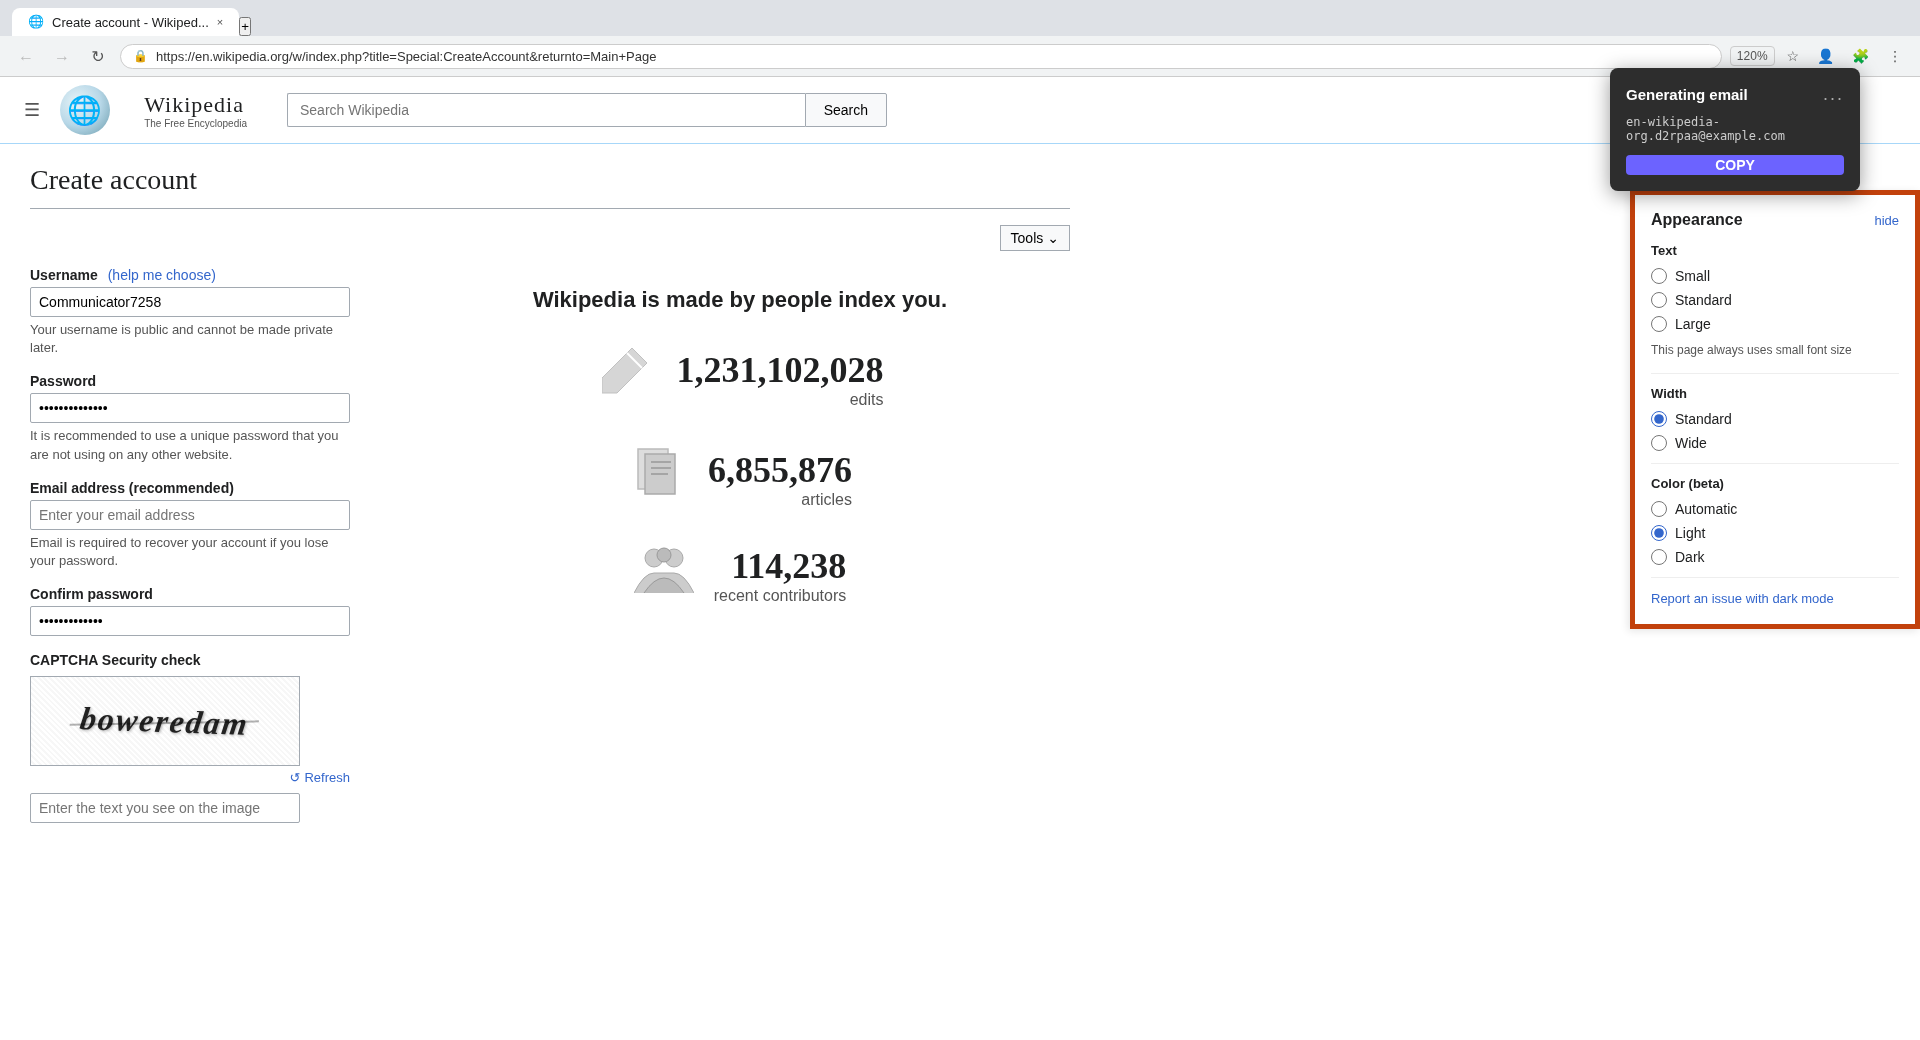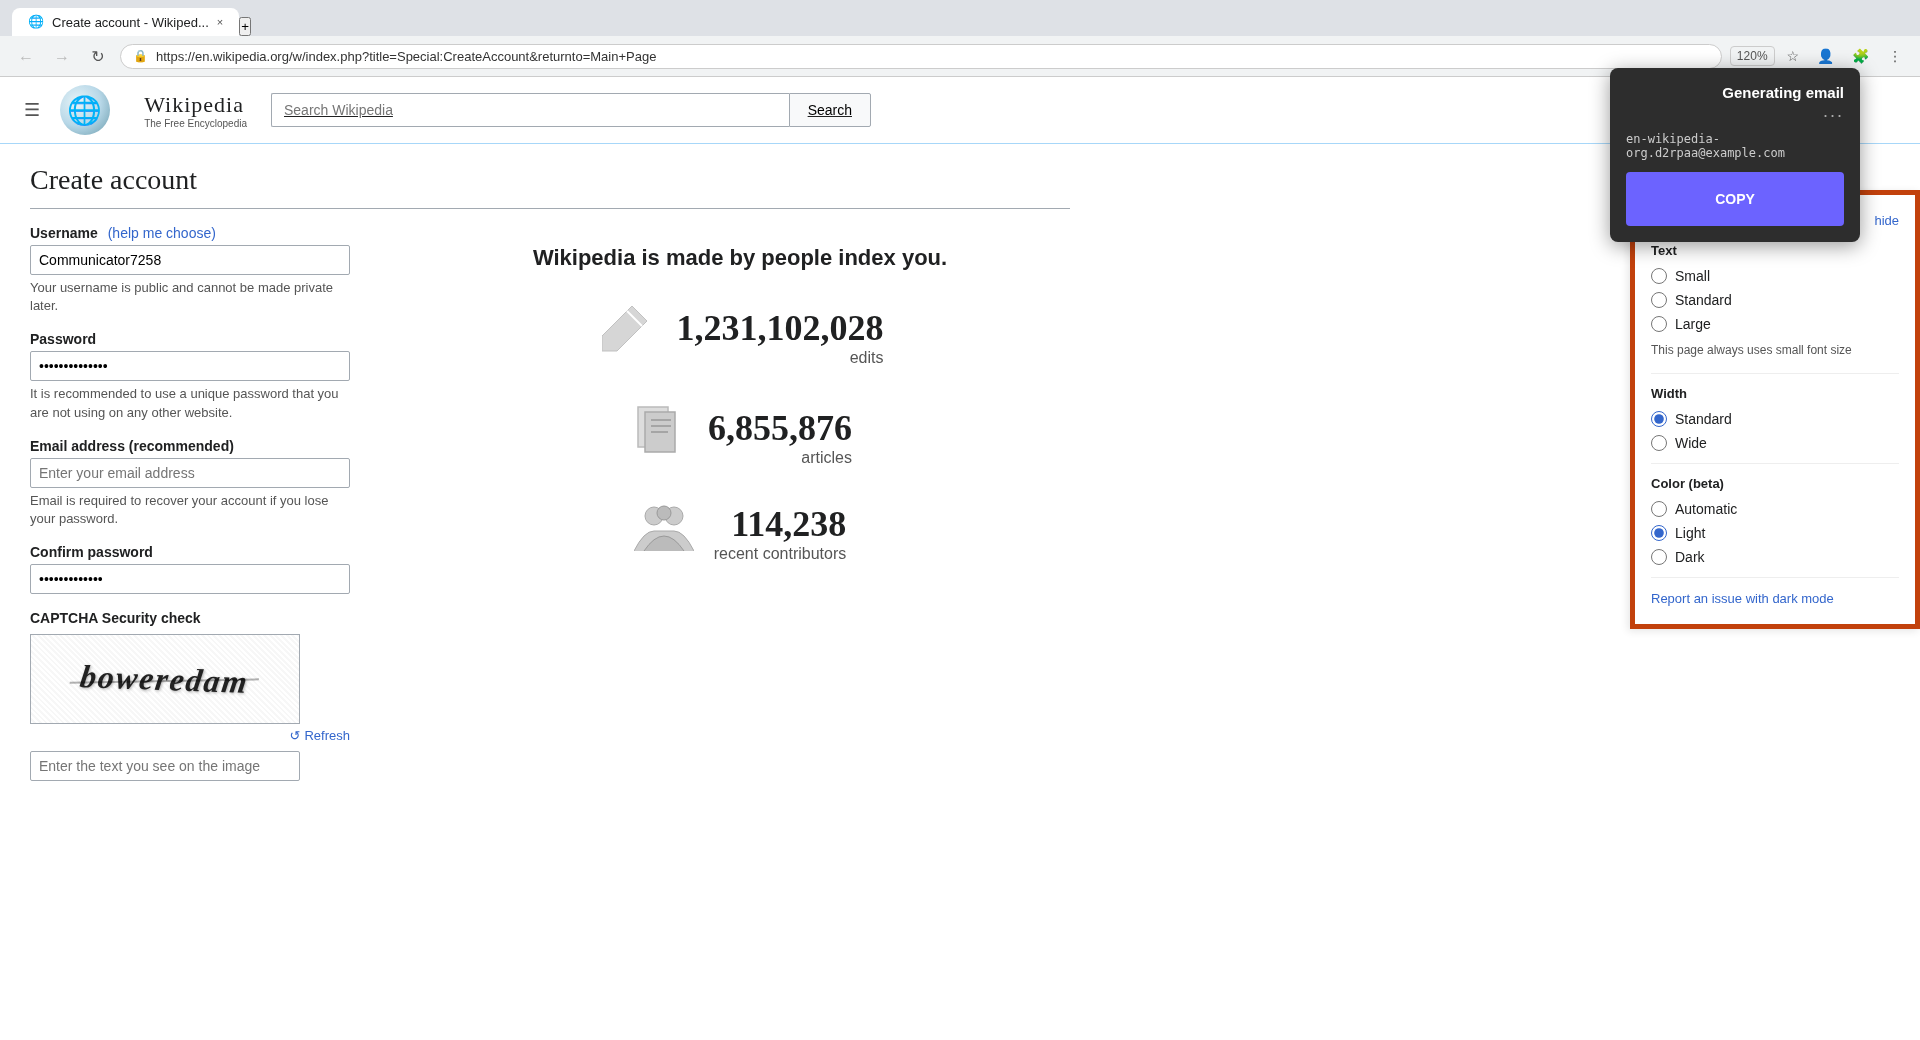--- a/index.html
+++ b/index.html
@@ -22,21 +22,21 @@
     .zoom-badge { background: none; border: 1px solid #ccc; border-radius: 4px; padding: 2px 6px; font-size: 12px; color: #555; }
 
     
     .wiki-header { display: flex; align-items: center; padding: 8px 20px; border-bottom: 1px solid #a7d7f9; background: #fff; gap: 16px; }
     .wiki-menu-btn { background: none; border: none; font-size: 18px; cursor: pointer; color: #555; padding: 4px; }
     .wiki-logo { display: flex; align-items: center; gap: 10px; text-decoration: none; color: inherit; }
     .wiki-logo-globe { width: 50px; height: 50px; border-radius: 50%; background: radial-gradient(circle at 35% 35%, #e8f4f8, #b8d8e8, #6699aa); display: flex; align-items: center; justify-content: center; font-size: 28px; }
     .wiki-logo-text { display: flex; flex-direction: column; margin-left: 24px; }
     .wiki-logo-title { font-family: 'Linux Libertine', Georgia, serif; font-size: 22px; font-weight: normal; letter-spacing: 1px; }
     .wiki-logo-subtitle { font-size: 10px; color: #555; }
-    .wiki-search { display: flex; flex: 1; max-width: 600px; margin-left: 8px; text-decoration: underline; }
+    .wiki-search { display: flex; flex: 1; max-width: 600px; margin-left: 24px; }
     .wiki-search-input { flex: 1; border: 1px solid #a2a9b1; border-right: none; padding: 8px 12px; font-size: 14px; border-radius: 2px 0 0 2px; outline: none; }
     .wiki-search-btn { background: #f8f9fa; border: 1px solid #a2a9b1; padding: 8px 18px; font-size: 14px; cursor: pointer; border-radius: 0 2px 2px 0; }
 
     
     .wiki-main { padding: 20px 30px; max-width: 1100px; }
     .page-title { font-family: 'Linux Libertine', Georgia, serif; font-size: 28px; font-weight: normal; border-bottom: 1px solid #a2a9b1; padding-bottom: 12px; margin-bottom: 16px; }
 
     
     .tools-bar { display: flex; justify-content: flex-end; margin-bottom: 16px; }
     .tools-dropdown { background: #f8f9fa; border: 1px solid #a2a9b1; padding: 4px 10px; font-size: 14px; cursor: pointer; display: flex; align-items: center; gap: 4px; }
@@ -82,25 +82,25 @@
     .appearance-section-label { font-size: 13px; font-weight: bold; margin-bottom: 10px; }
     .radio-group { display: flex; flex-direction: column; gap: 8px; margin-bottom: 10px; }
     .radio-item { display: flex; align-items: center; gap: 8px; cursor: pointer; }
     .radio-item input[type=radio] { width: 16px; height: 16px; accent-color: #3366cc; }
     .hint-text { font-size: 12px; color: #555; margin-bottom: 14px; line-height: 1.4; }
     .divider-line { border: none; border-top: 1px solid #eee; margin: 12px 0; }
     .report-link { color: #3366cc; font-size: 13px; text-decoration: none; line-height: 1.4; display: block; }
 
     
     .email-popup { position: fixed; top: 68px; right: 60px; width: 250px; background: #2d2d2d; border-radius: 8px; padding: 16px; color: #fff; z-index: 200; box-shadow: 0 4px 20px rgba(0,0,0,0.4); }
-    .email-popup-header { display: flex; align-items: flex-end; justify-content: space-between; margin-bottom: 10px; flex-direction: column; }
+    .email-popup-header { display: flex; align-items: center; justify-content: space-between; margin-bottom: 10px; }
     .email-popup-title { font-size: 15px; font-weight: bold; color: #fff; }
     .email-popup-dots { color: #aaa; cursor: pointer; font-size: 18px; letter-spacing: 2px; }
     .email-popup-address { font-size: 12px; color: #ccc; margin-bottom: 12px; font-family: monospace; }
-    .copy-btn { background: #6c63ff; color: #fff; border: none; padding: 19px 20px; border-radius: 4px; font-size: 14px; cursor: pointer; width: 100%; font-weight: bold; }
+    .copy-btn { background: #6c63ff; color: #fff; border: none; padding: 2px 20px; border-radius: 4px; font-size: 14px; cursor: pointer; width: 100%; font-weight: bold; }
 
     
     .page-scroll { overflow-y: auto; height: calc(1040px - 95px); background: #fff; }
   </style>
 </head>
 <body>
 
 <div class="browser-chrome">
   <div class="browser-tabs">
     <div class="browser-tab">
@@ -150,20 +150,26 @@
     </a>
     <div class="wiki-search">
       <input class="wiki-search-input" type="text" placeholder="Search Wikipedia" style="">
       <button class="wiki-search-btn">Search</button>
     </div>
   </div>
 
   <div class="wiki-main">
     <h1 class="page-title">Create account</h1>
 
+    <div class="tools-bar">
+      <button class="tools-dropdown">
+        <span>Tools</span>
+        <span>⌄</span>
+      </button>
+    </div>
 
     <div class="content-area">
 
       <div class="form-column">
 
         <div class="field-group">
           <div class="field-label">
             <span>Username</span>
             <a class="help-link" href="#">(help me choose)</a>
           </div>

